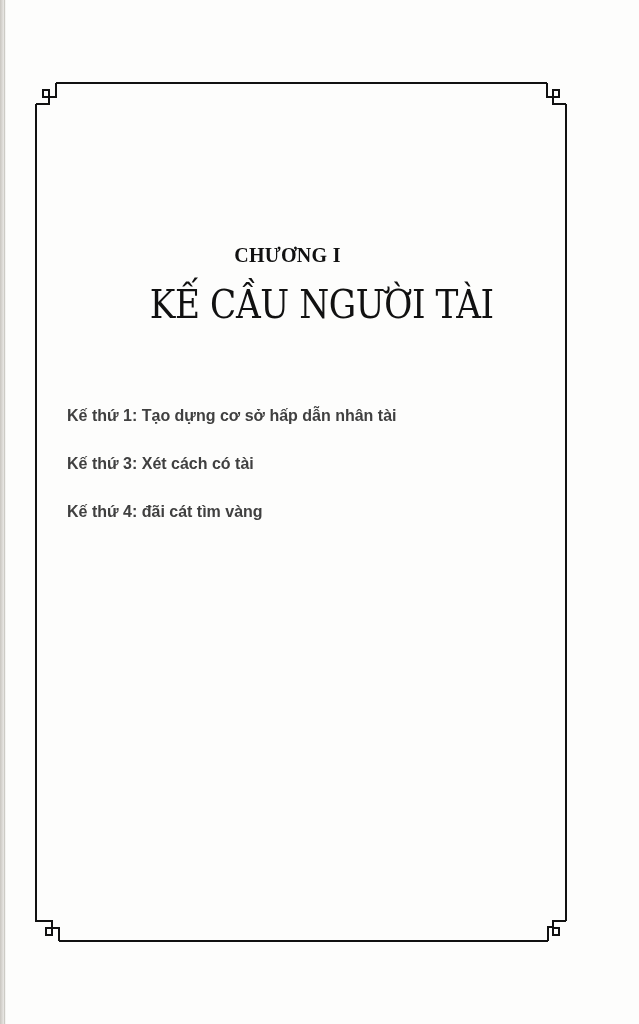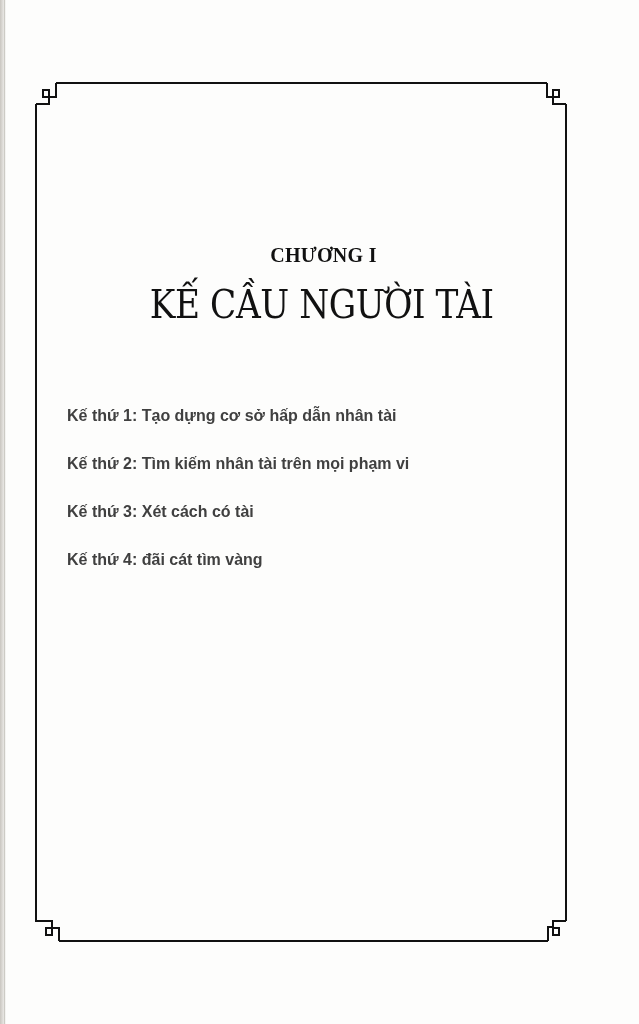--- a/index.html
+++ b/index.html
@@ -35,21 +35,21 @@
     .frame-svg {
       position: absolute;
       left: 0;
       top: 0;
       width: 639px;
       height: 1024px;
     }
     .chapter-label {
       position: absolute;
       left: 0;
-      width: 639px;
+      width: 567px;
       top: 244px;
       text-align: center;
       font-family: "Liberation Serif", "DejaVu Serif", serif;
       font-weight: bold;
       font-size: 20px;
       letter-spacing: 0.3px;
       color: #111;
       padding-left: 8px;
       box-sizing: border-box;
     }
@@ -124,16 +124,15 @@
       <rect x="553" y="928" width="6" height="7"></rect>
     </g>
   </g>
 </svg>
 
 <div class="chapter-label">CHƯƠNG I</div>
 <div class="chapter-title">KẾ CẦU NGƯỜI TÀI</div>
 
 <ul class="toc-list">
   <li class="toc-item">Kế thứ 1: Tạo dựng cơ sở hấp dẫn nhân tài</li>
-  <li class="toc-item">Kế thứ 2: Tìm kiếm nhân tài trên mọi phạm vi</li>
   <li class="toc-item">Kế thứ 3: Xét cách có tài</li>
   <li class="toc-item">Kế thứ 4: đãi cát tìm vàng</li>
 </ul>
 
 </body></html>

